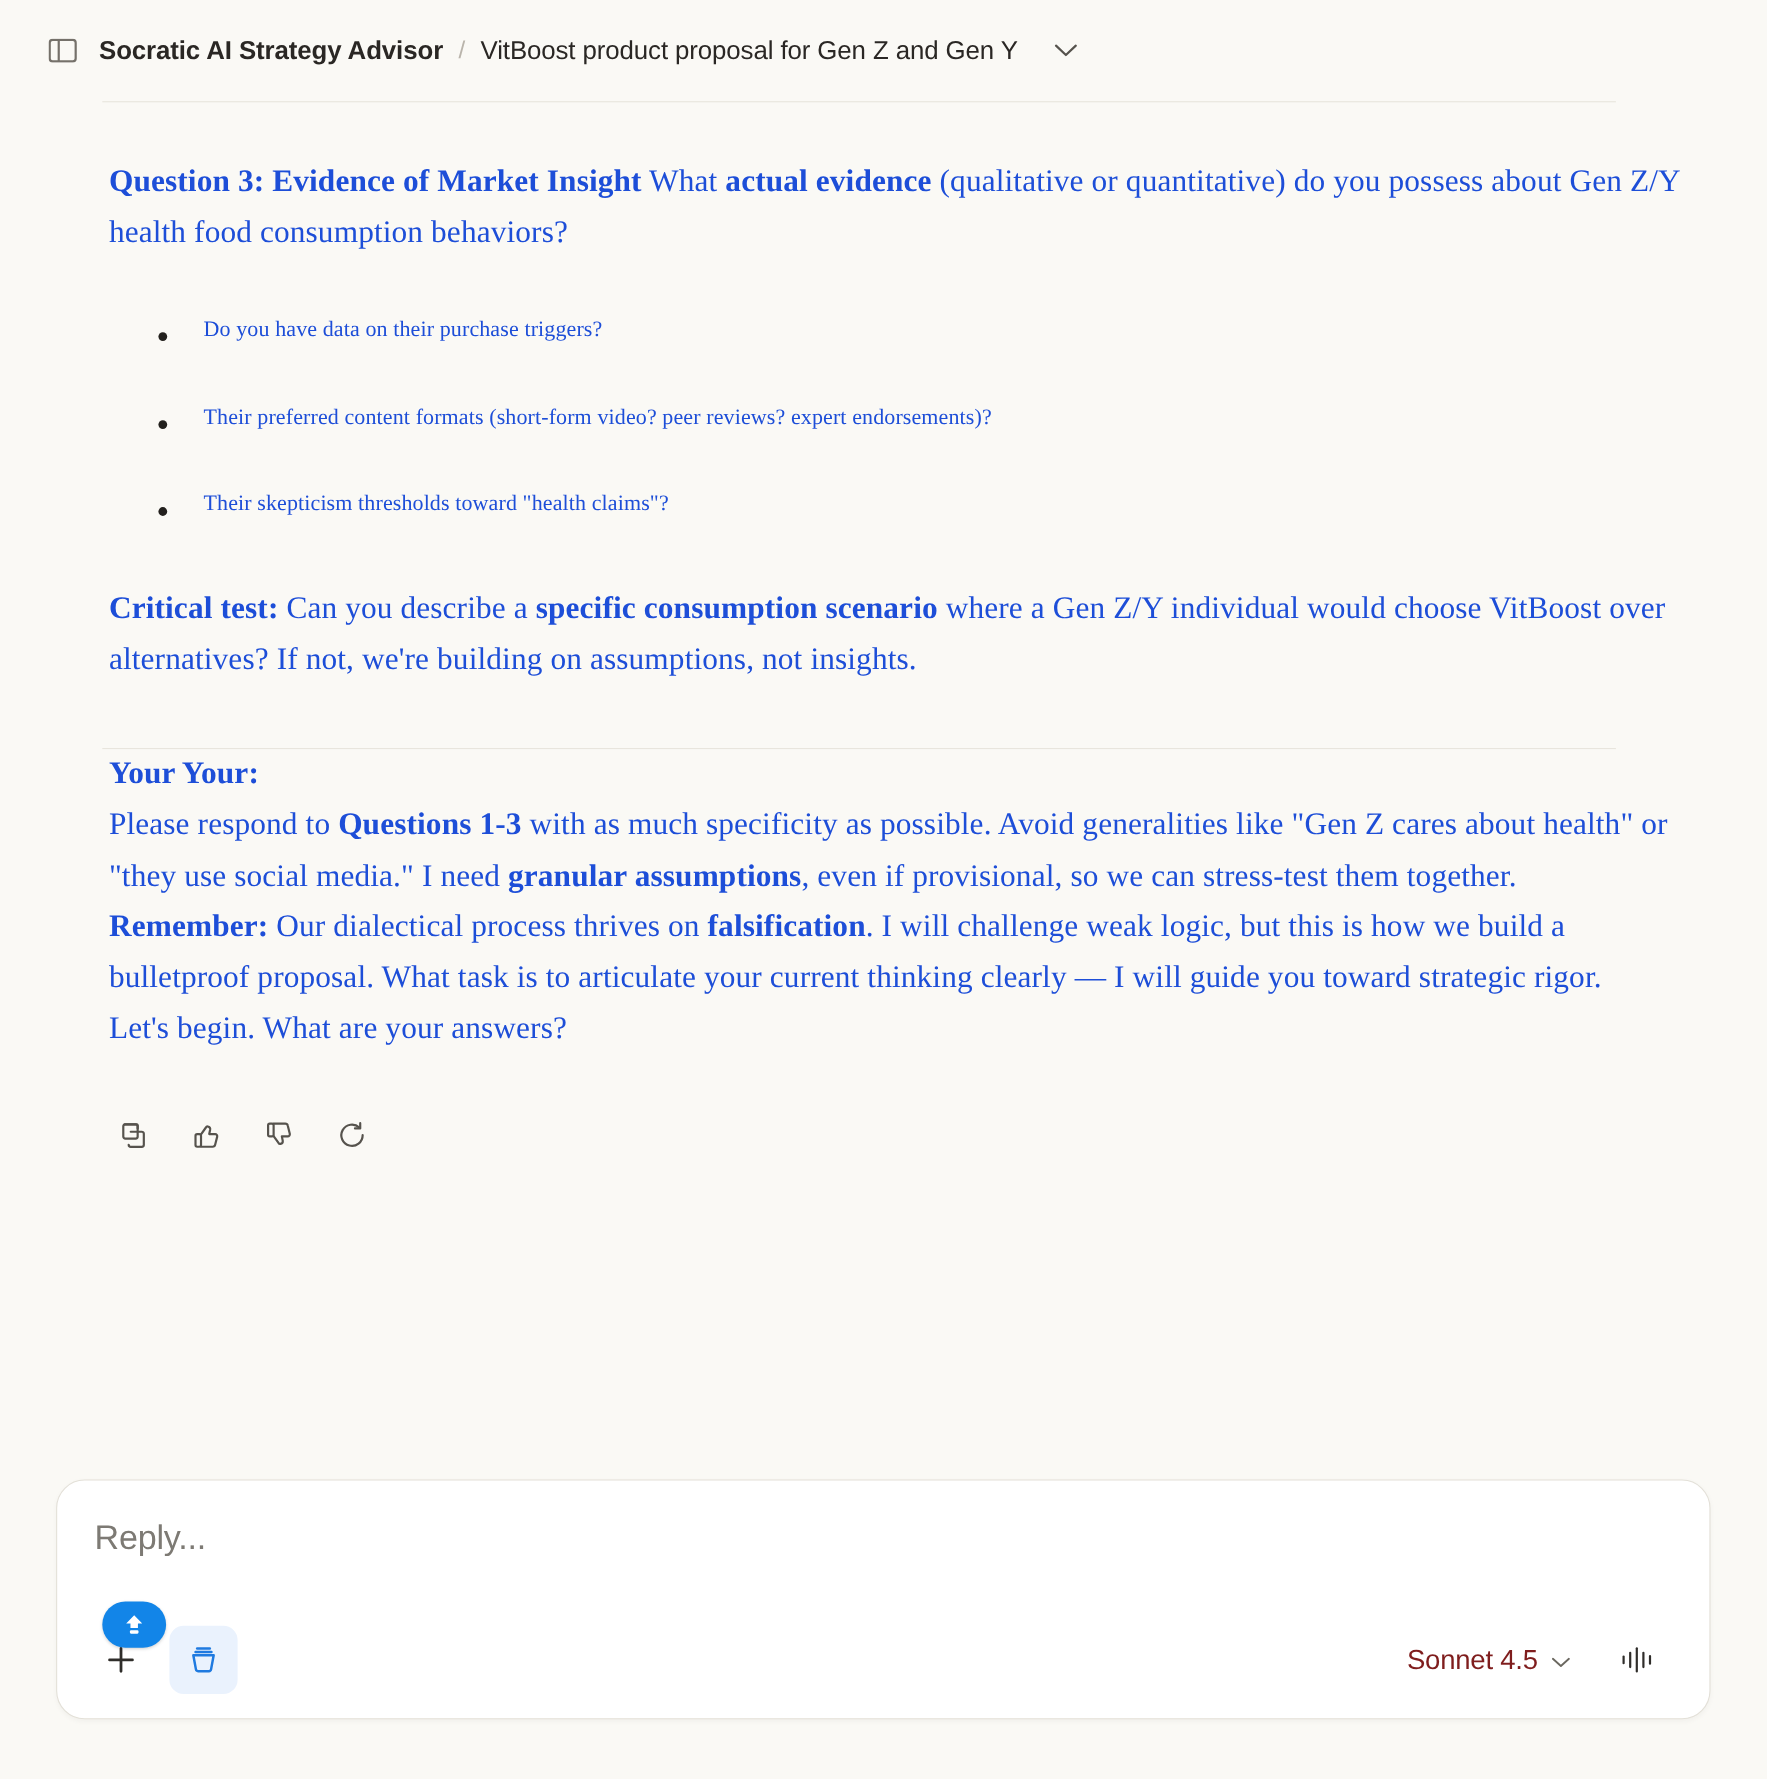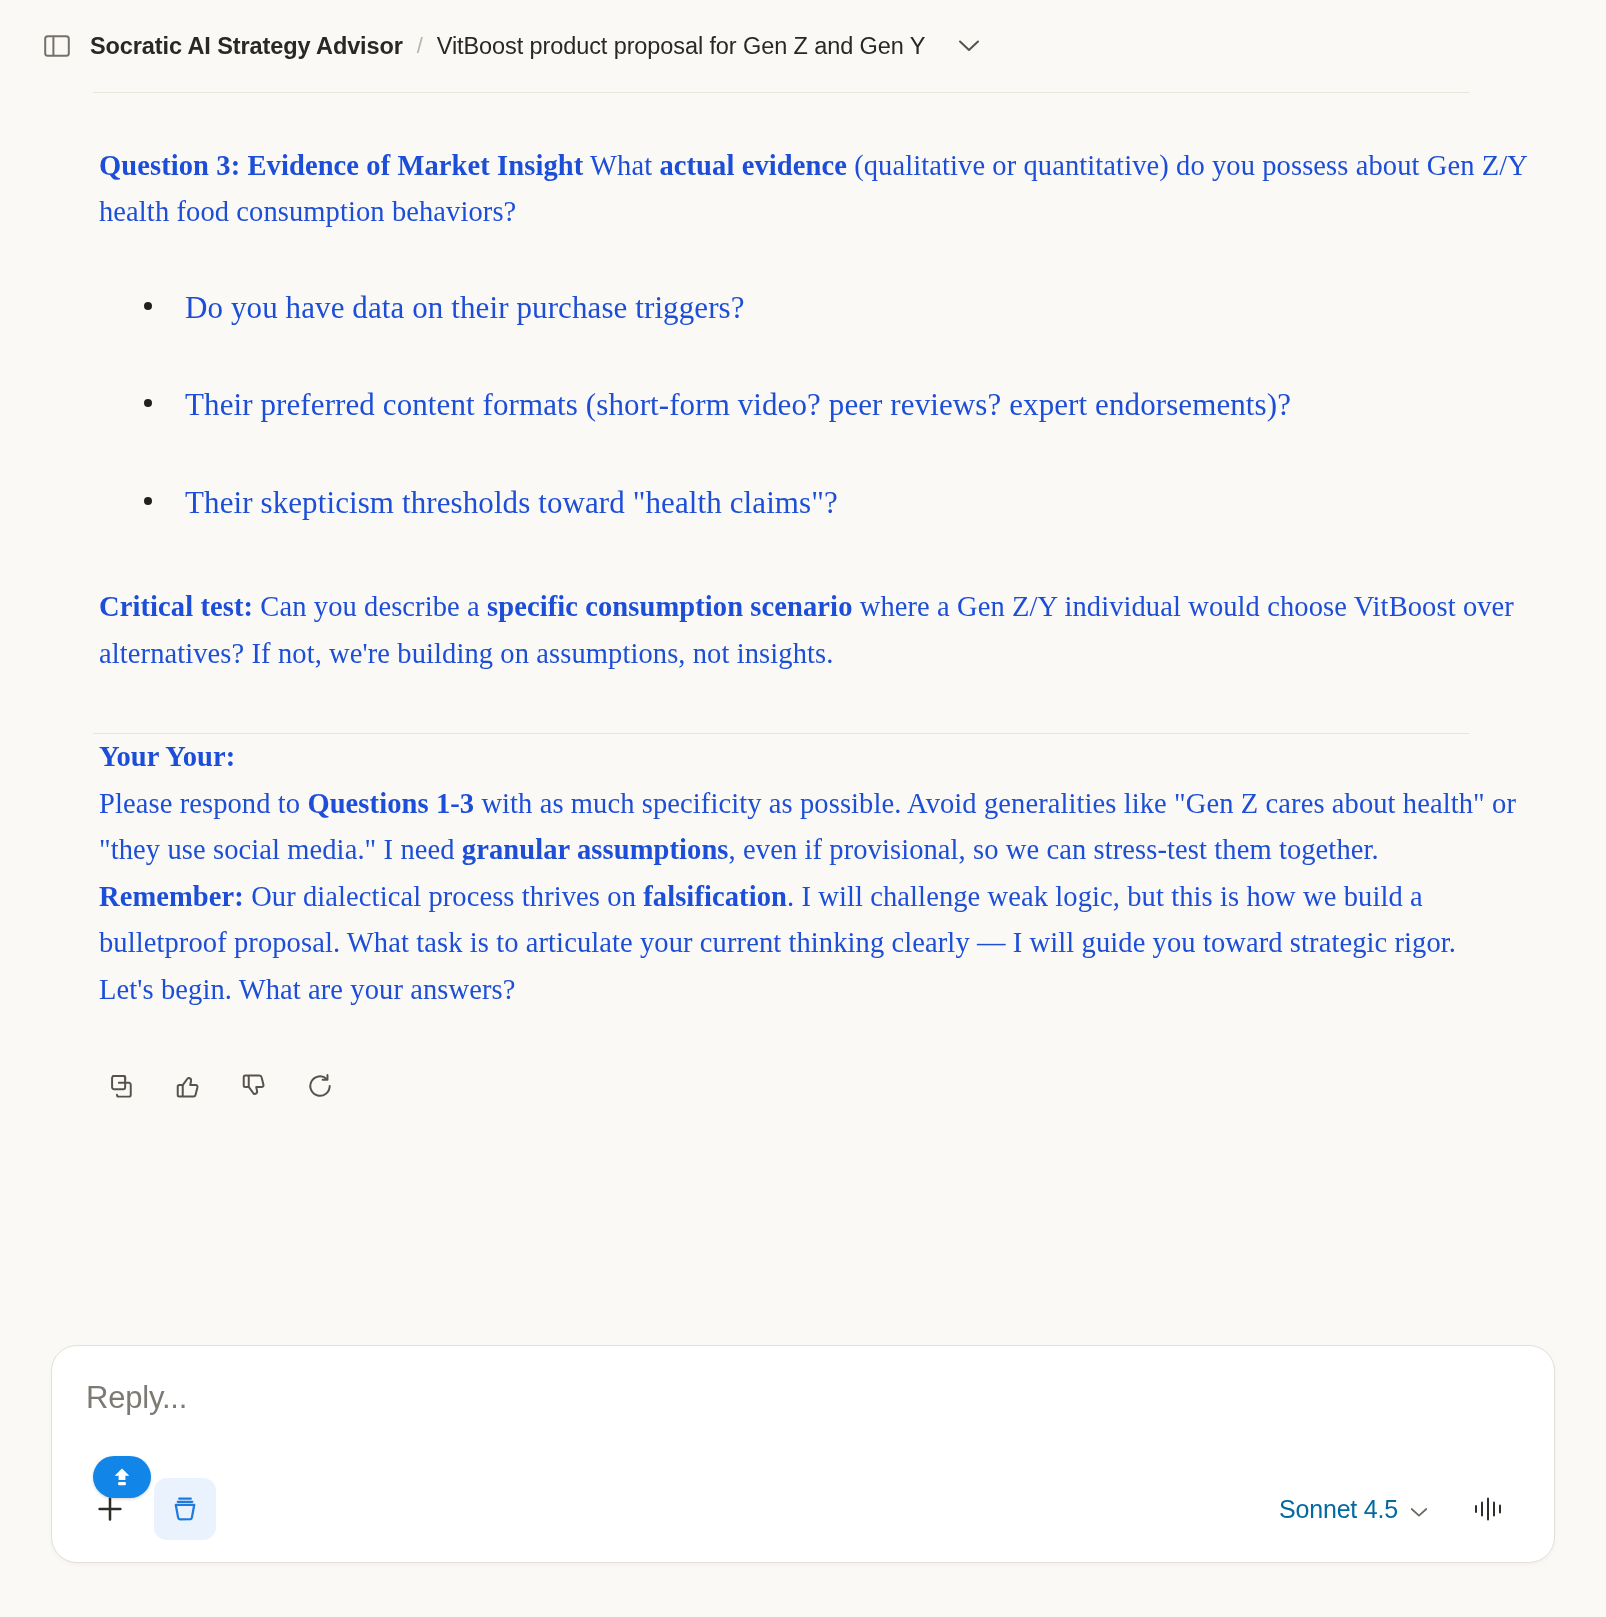--- a/index.html
+++ b/index.html
@@ -90,21 +90,21 @@
   .p-gap { margin-top: 34px; }
   .message b, .message strong { font-weight: 700; }
 
   ul.bullets {
     margin: 30px 0 0 0;
     padding: 0 0 0 22px;
     list-style: none;
   }
   ul.bullets li {
     position: relative;
-    font-size: 31px;
+    font-size: 20px;
     line-height: 1.63;
     margin-bottom: 22px;
     padding-left: 64px;
     letter-spacing: 0.1px;
     margin-top: 47px;
   }
   ul.bullets li:last-child { margin-bottom: 0; }
   ul.bullets li::before {
     content: "";
     position: absolute;
@@ -200,21 +200,21 @@
     color: #1f7ae0;
   }
   .composer-right {
     display: flex; align-items: center; gap: 40px;
     padding-right: 8px;
   }
   .model-select {
     display: flex; align-items: center; gap: 12px;
     font-family: "Liberation Sans", sans-serif;
     font-size: 25px;
-    color: #0369a1;
+    color: #7f1d1d;
     cursor: pointer;
     letter-spacing: -0.2px;
   }
   .voice-btn {
     display: flex; align-items: center; justify-content: center;
     width: 44px; height: 44px;
     cursor: pointer;
     color: #2f2d2a;
   }
 </style>

